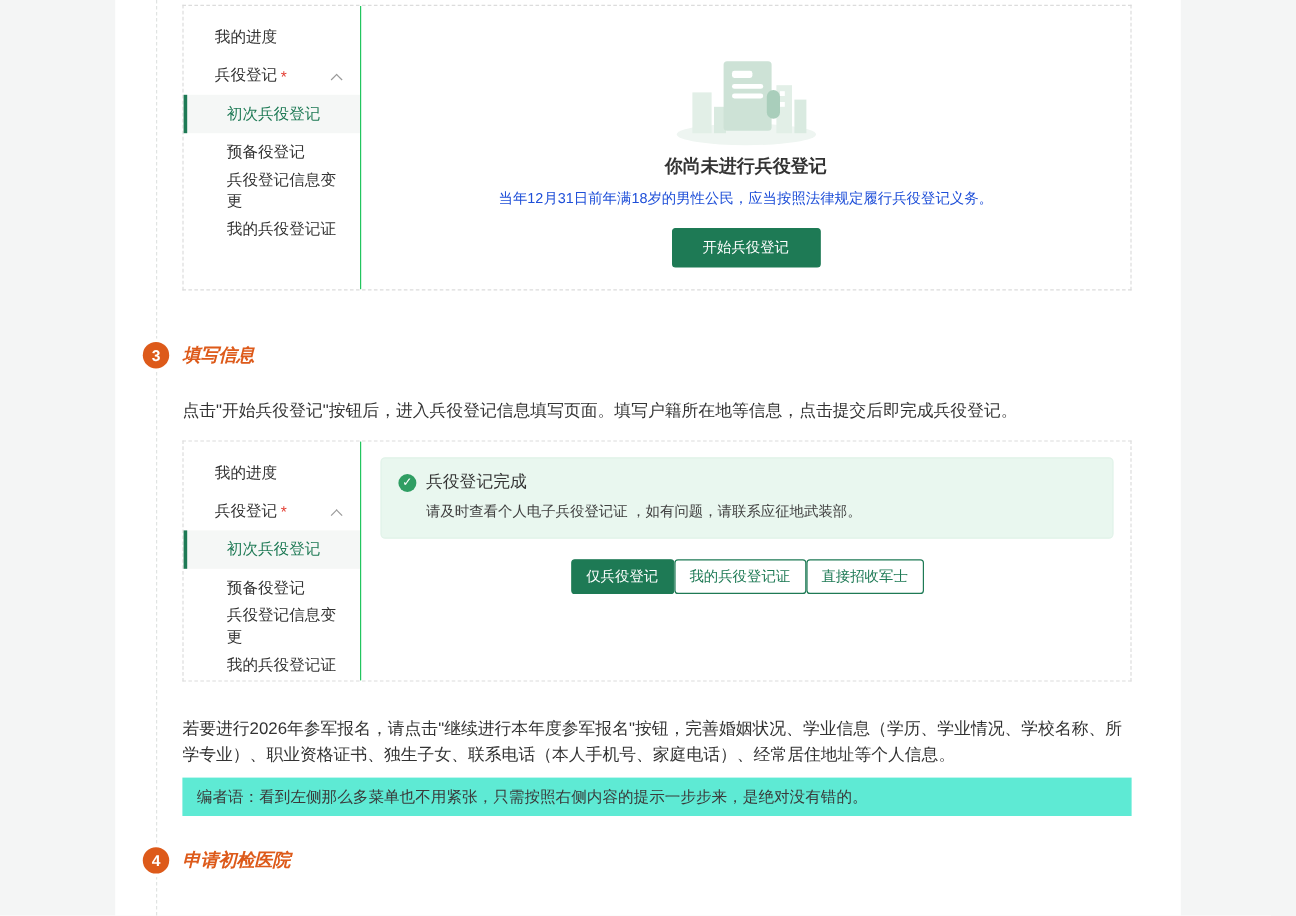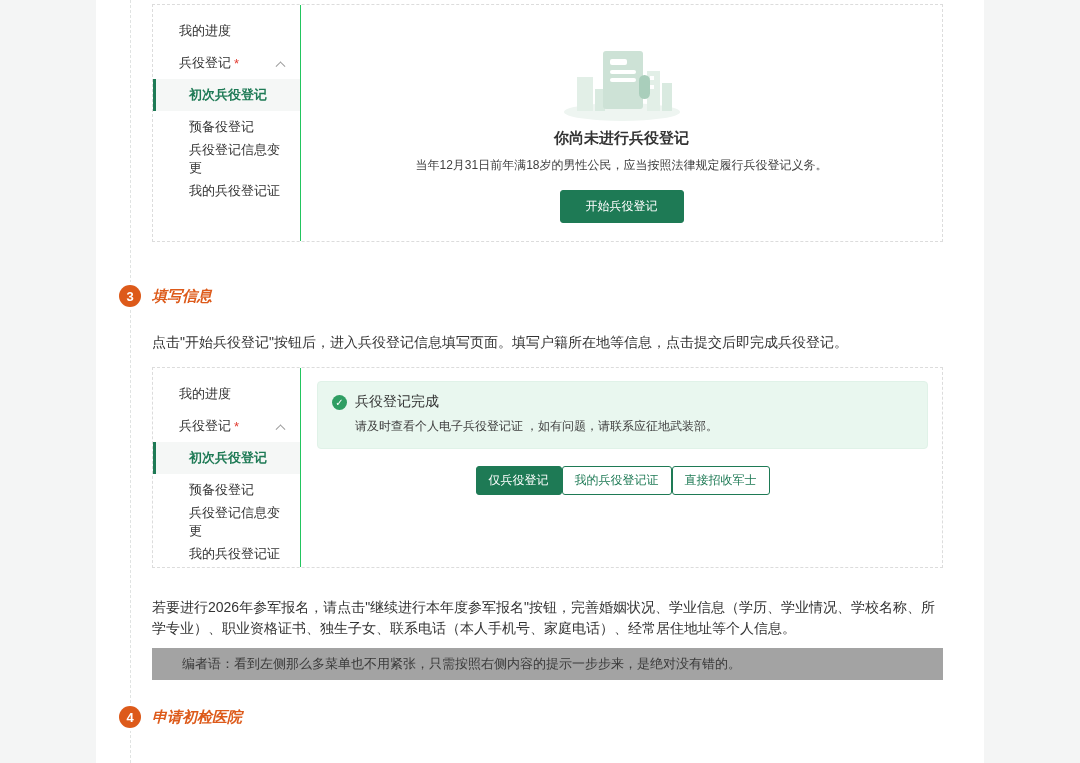--- a/index.html
+++ b/index.html
@@ -32,36 +32,36 @@
     flex-shrink:0;
   }
   .nav-item {
     height:32px; display:flex; align-items:center;
     font-size:13px; color:#333; cursor:pointer;
     padding-left:26px; padding-right:16px;
   }
   .nav-item.sub { padding-left:36px; }
   .nav-item.active {
     background:#f5f7f6; border-left:3px solid #1e7a55;
-    padding-left:33px; color:#1e7a55; font-weight:bold;
+    padding-left:33px; color:#1e7a55; font-weight:normal;
   }
   .star { color:#e23b30; margin-left:3px; font-size:13px; }
   .chev {
     width:7px; height:7px; display:inline-block; margin-left:auto;
     border-right:1.5px solid #9a9a9a; border-bottom:1.5px solid #9a9a9a;
   }
   .chev.up   { transform:rotate(-135deg) translate(-2px,-2px); }
   .chev.down { transform:rotate(45deg) translate(-2px,-2px); }
   
   .main-1 {
     flex:1; display:flex; flex-direction:column; align-items:center;
     padding-top:40px;
   }
   .empty-title { font-size:15px; font-weight:bold; color:#333; margin-top:6px; }
-  .empty-sub   { font-size:12px; color:#404040; margin-top:9px; }
+  .empty-sub   { font-size:12px; color:#1d4ed8; margin-top:9px; }
   .btn-primary {
     margin-top:16px; background:#1e7a55; color:#fff; border:1px solid #1e7a55;
     font-size:12px; padding:7px 25px; border-radius:3px; cursor:pointer;
     font-family:inherit;
   }
   
   .step-head {
     position:absolute; left:23px; display:flex; align-items:center; gap:11px;
     z-index:3;
   }
@@ -76,22 +76,22 @@
   .step-title { font-size:15px; font-weight:bold; color:#dd5a1a;font-style:italic; }
   
   .para {
     position:absolute; left:56px; width:791px;
     font-size:14px; color:#333; line-height:21px; z-index:2;
   }
   .para-1 { top:332px; }
   .para-2 { top:597px; }
   .note {
     position:absolute; left:56px; top:648px; width:791px;
-    background:#a3a3a3; font-size:13px; color:#3a3a3a;
-    padding:7px 30px; z-index:2;
+    background:#5eead4; font-size:13px; color:#3a3a3a;
+    padding:7px 12px; z-index:2;
   }
   
   .main-2 { flex:1; padding:13px 14px 0 16px; }
   .success-banner {
     background:#e9f7ef; border:1px solid #e0f2e8; border-radius:4px;
     padding:11px 14px 13px 14px;
   }
   .success-row { display:flex; align-items:center; gap:8px; }
   .check-icon {
     width:15px; height:15px; border-radius:50%; background:#2f9e63;

